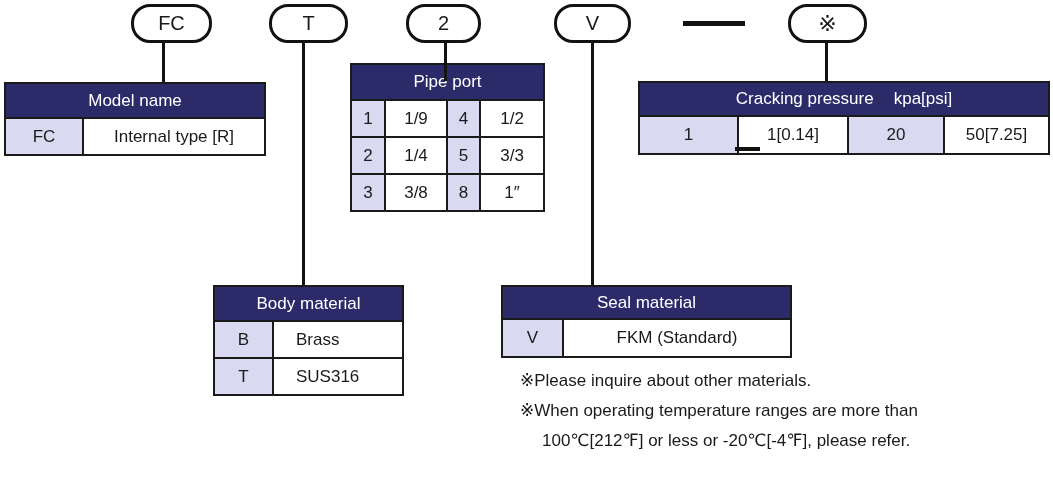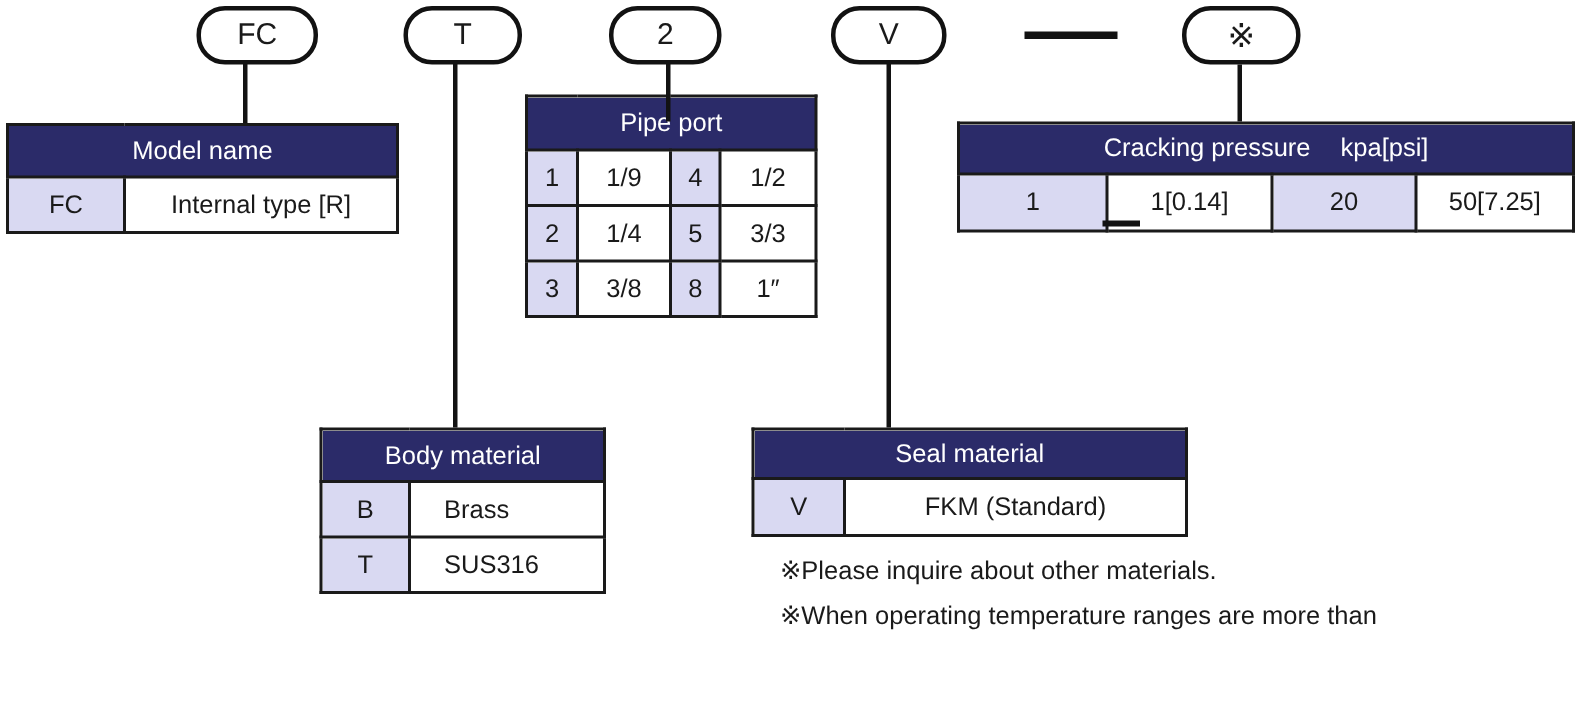--- a/index.html
+++ b/index.html
@@ -185,15 +185,16 @@
       <tr>
         <td class="code" style="height:36px;">V</td>
         <td>FKM (Standard)</td>
       </tr>
     </tbody>
   </table>
 
   <div class="notes">
     <div>※Please inquire about other materials.</div>
     <div>※When operating temperature ranges are more than</div>
+    <div class="note-indent">100℃[212℉] or less or -20℃[-4℉], please refer.</div>
   </div>
 
 </div>
 
 </body></html>

